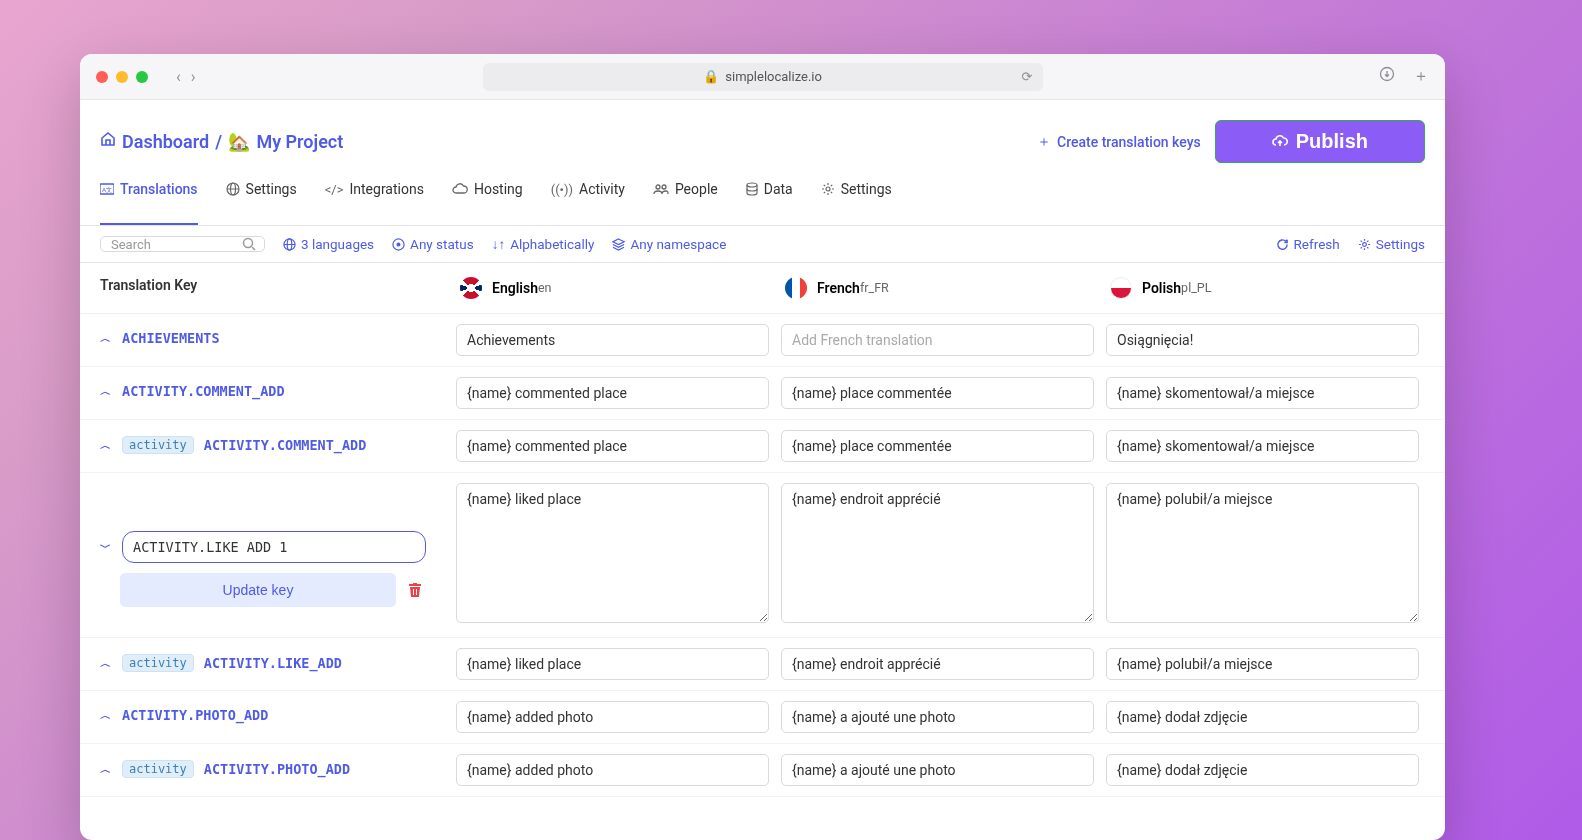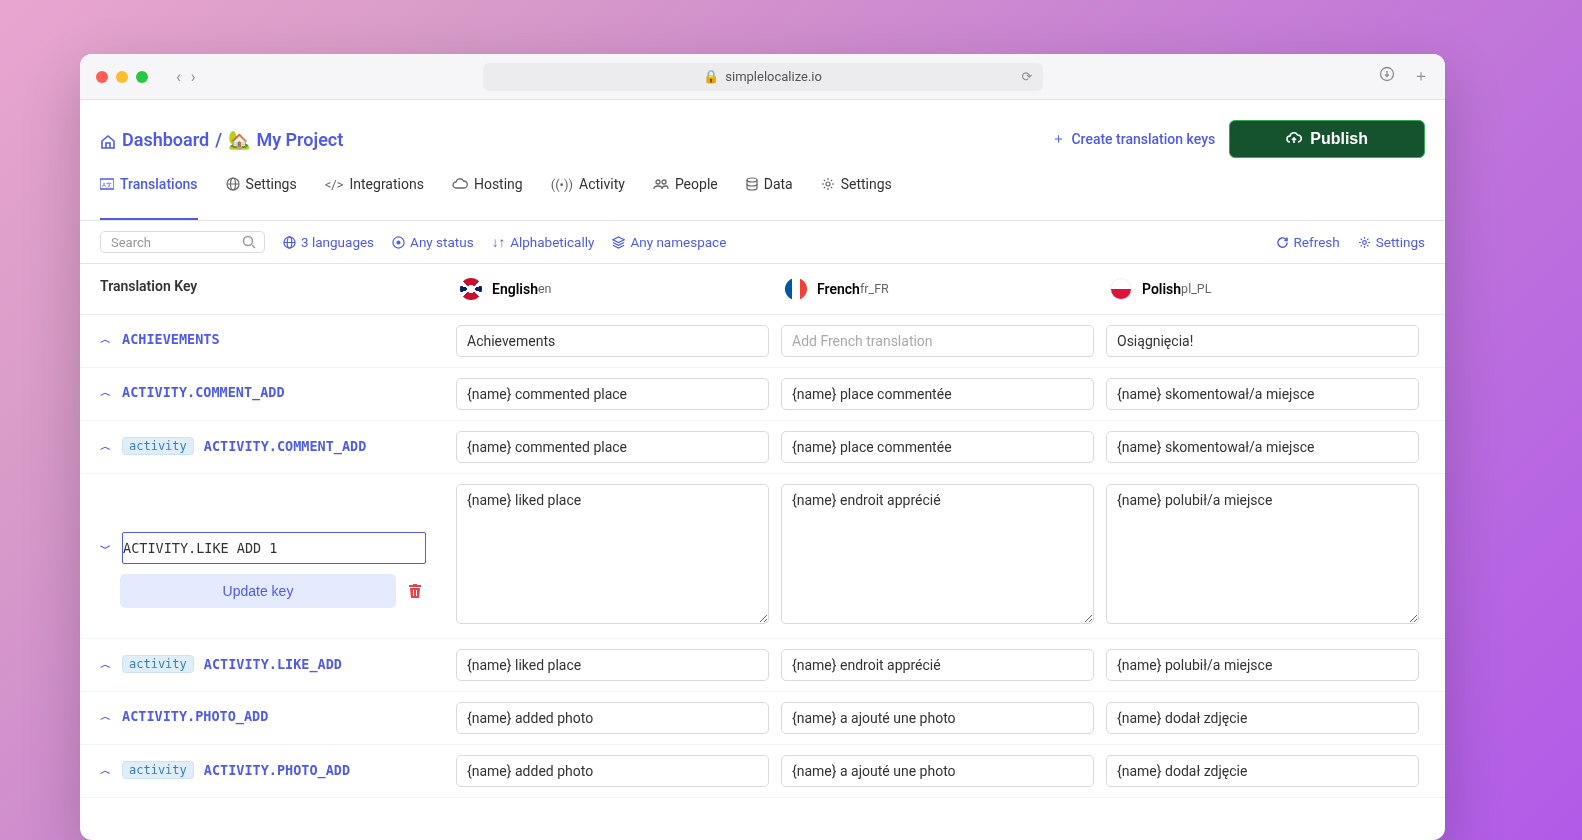--- a/index.html
+++ b/index.html
@@ -57,32 +57,32 @@
   gap: 6px;
 }
 .urlbar .reload { position: absolute; right: 10px; color: #8e8e93; font-size: 13px; }
 .tb-right { position: absolute; right: 16px; display: flex; gap: 18px; color: #8e8e93; font-size: 16px; }
 .header {
   display: flex;
   align-items: center;
   justify-content: space-between;
   padding: 20px 20px 8px 20px;
 }
-.breadcrumb { display: flex; align-items: flex-end; gap: 6px; font-size: 18px; font-weight: 600; color: #4f5be4; }
+.breadcrumb { display: flex; align-items: flex-start; gap: 6px; font-size: 18px; font-weight: 600; color: #4f5be4; }
 .breadcrumb .home-icon { font-size: 16px; }
 .breadcrumb .sep { color: #4f5be4; }
 .header-actions { display: flex; gap: 14px; align-items: center; }
 .link-btn { color: #4f5be4; font-size: 14px; font-weight: 500; display: flex; align-items: center; gap: 6px; cursor: pointer; }
 .publish-btn {
-  background: #14532d;
+  background: #8b5cf6;
   color: #fff;
   border: 1px solid #39a855;
   border-radius: 6px;
   padding: 9px 56px;
-  font-size: 16px;
+  font-size: 20px;
   font-weight: 600;
   display: flex;
   align-items: center;
   gap: 8px;
   cursor: pointer;
 }
 .tabs {
   display: flex;
   gap: 28px;
   padding: 10px 20px 0 20px;
@@ -103,21 +103,21 @@
 .tab.active .icn { color: #4f5be4; }
 .filterbar {
   display: flex;
   align-items: center;
   padding: 10px 20px;
   gap: 18px;
   border-bottom: 1px solid #e5e5e7;
 }
 .search-box {
   width: 165px;
-  height: 22px;
+  height: 16px;
   border: 1px solid #d9d9de;
   border-radius: 5px;
   padding: 0 30px 0 10px;
   font-size: 13px;
   position: relative;
   display: flex;
   align-items: center;
   color: #999;
 }
 .search-box .mag { position: absolute; right: 8px; color: #999; }
@@ -166,22 +166,22 @@
   border-radius: 4px;
   padding: 1px 6px;
   font-size: 12px;
   font-weight: 500;
 }
 .key-cell.editing { flex-direction: column; align-items: stretch; gap: 10px; padding-right: 24px; padding-top: 48px;}
 .key-edit-row { display: flex; align-items: center; gap: 10px; }
 .key-input {
   flex: 1;
   border: 1.5px solid #4f5be4;
-  border-radius: 2px;
-  padding: 7px 0;
+  border-radius: 12px;
+  padding: 7px 10px;
   font-family: inherit;
   font-size: 13.5px;
   color: #333;
   outline: none;
 }
 .update-row { display: flex; gap: 8px; align-items: center; }
 .update-btn {
   flex: 1;
   background: #e5ebff;
   color: #4f5be4;

